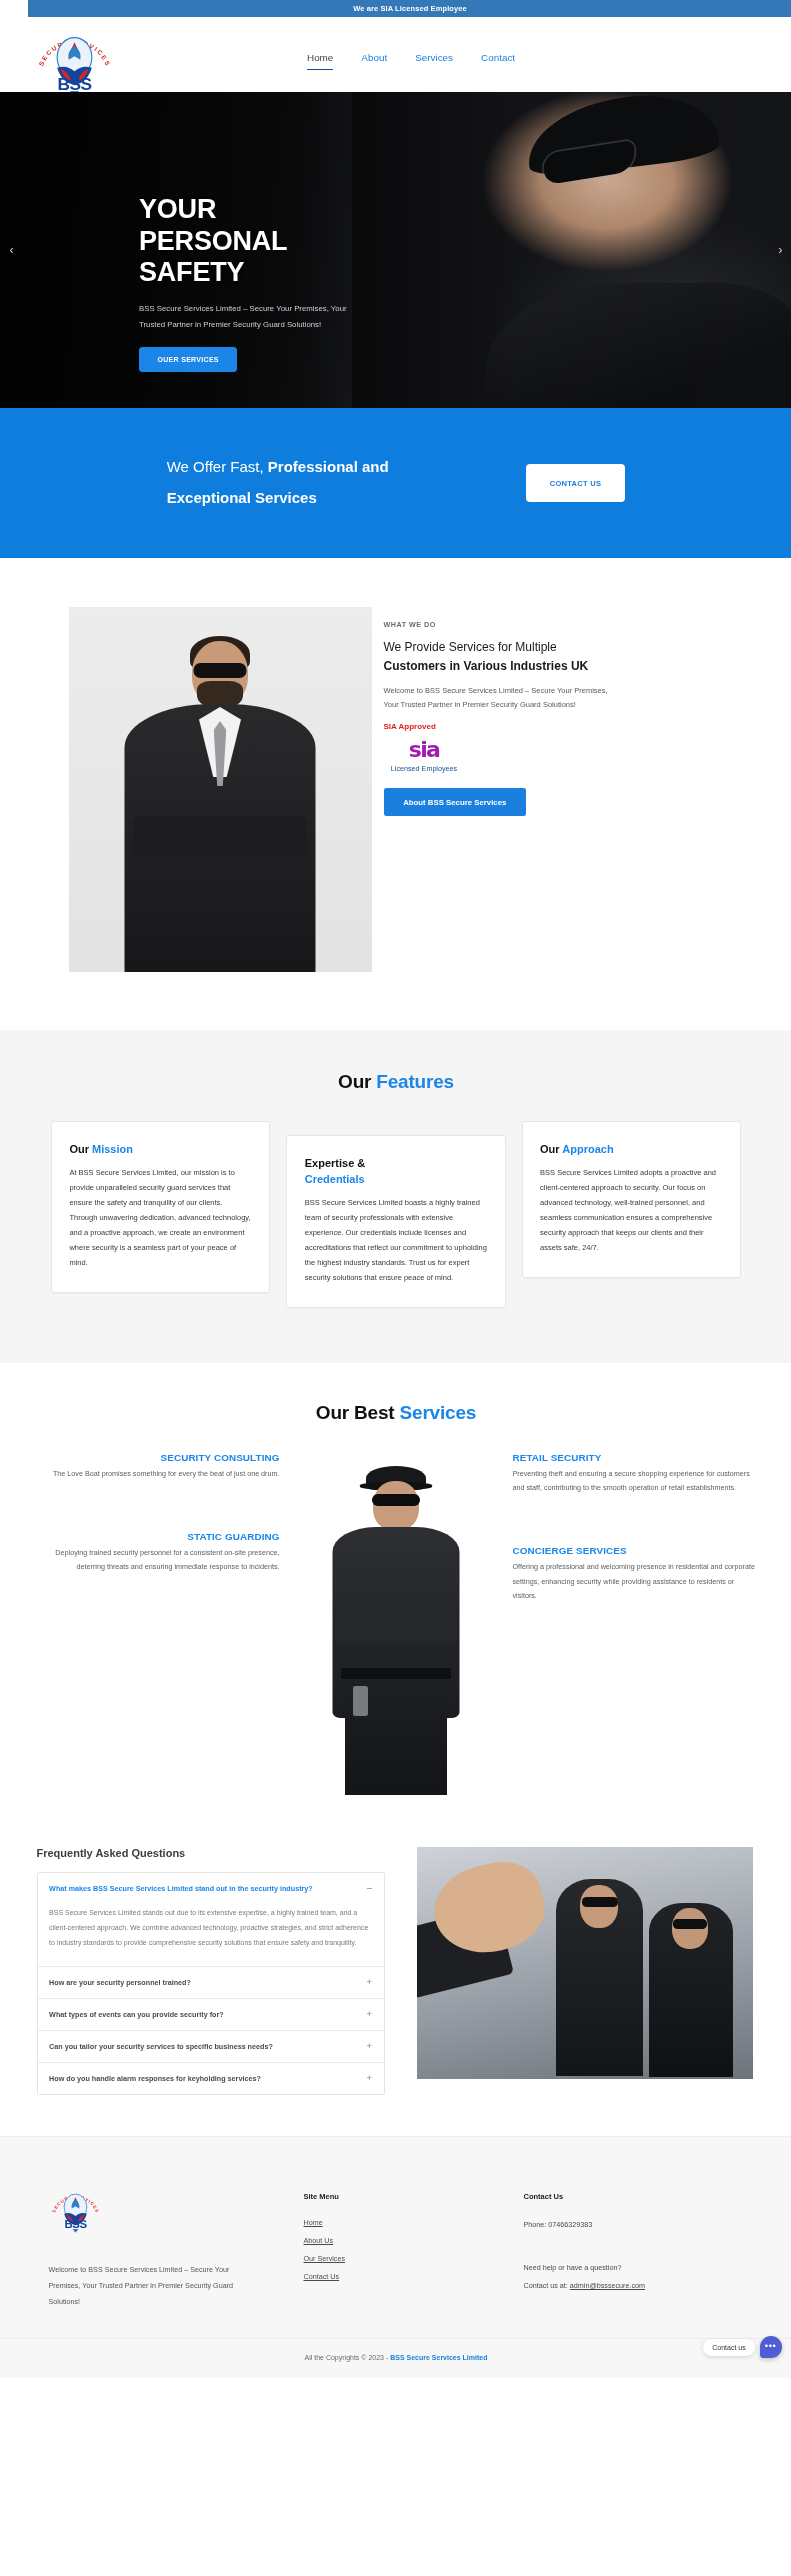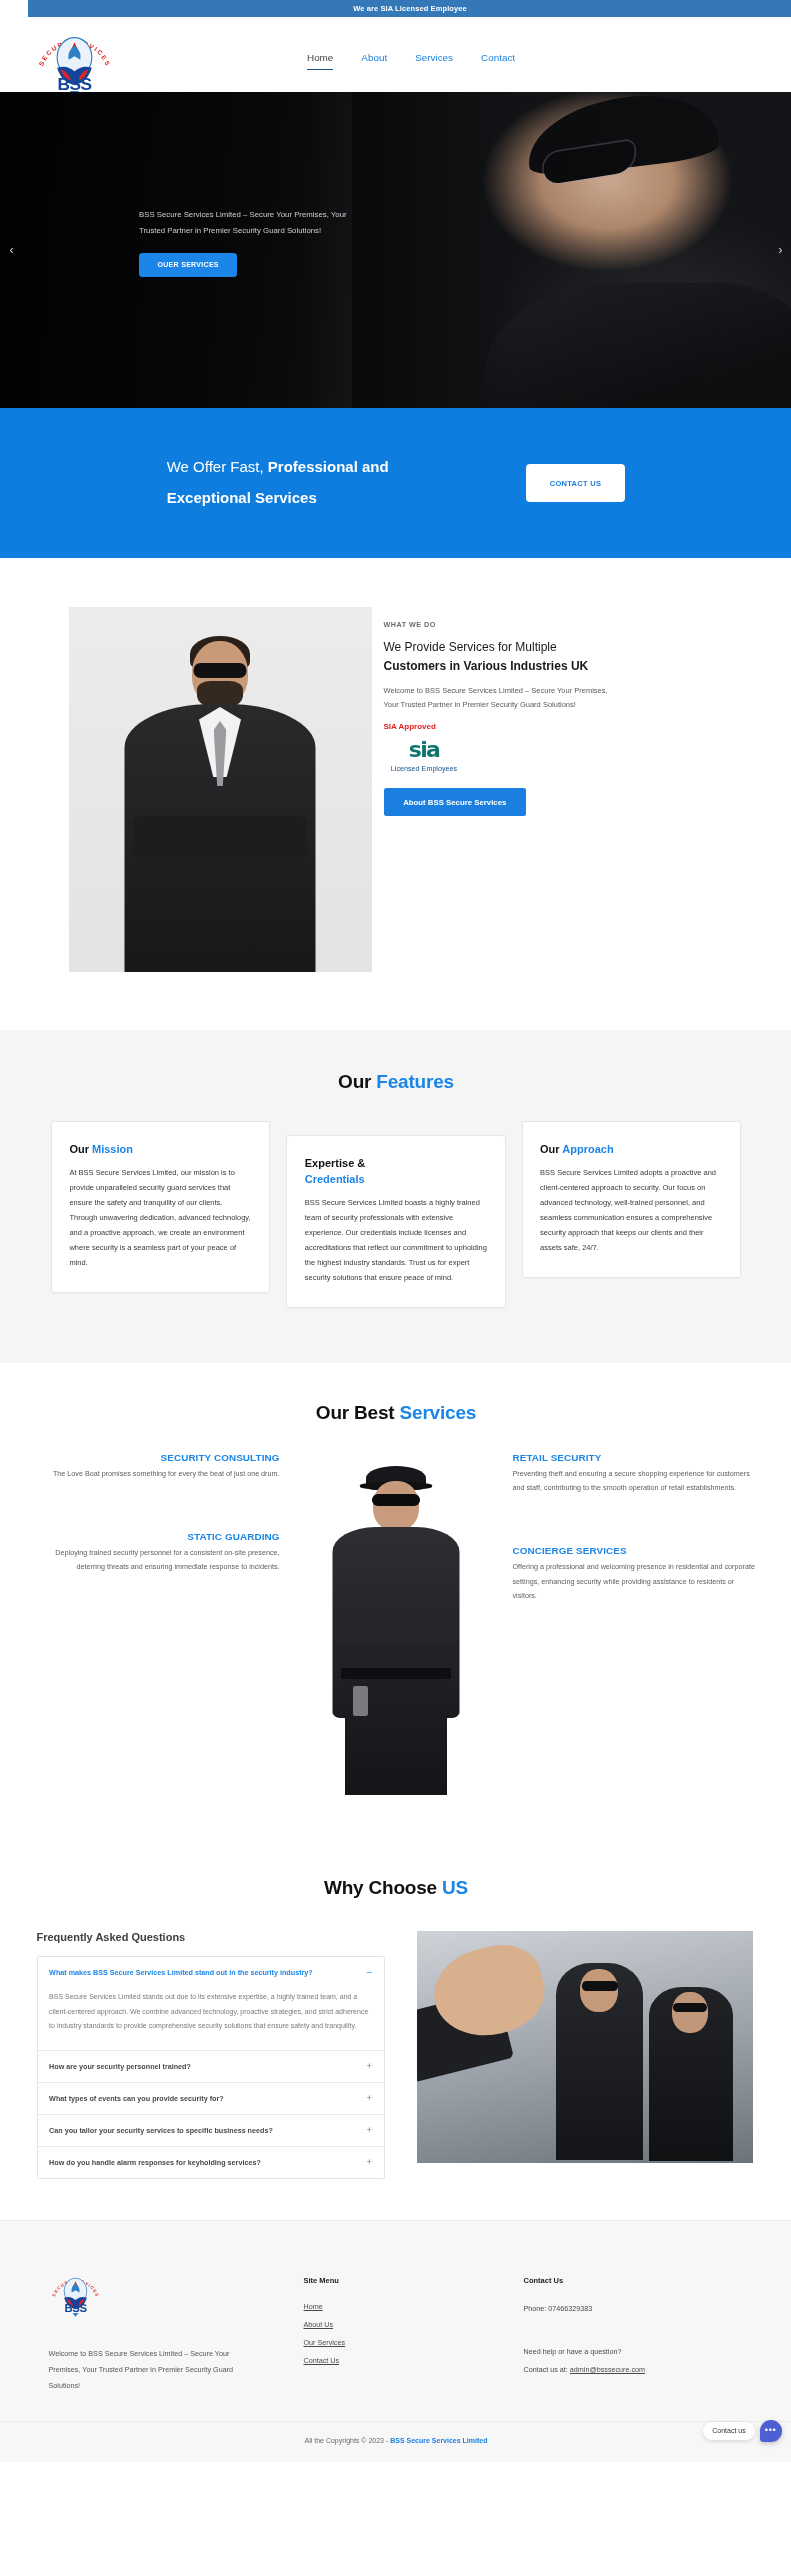--- a/index.html
+++ b/index.html
@@ -137,21 +137,21 @@
   .man-tie { position: absolute; left: 50%; top: 114px; transform: translateX(-50%); width: 12.7px; height: 65px; background: #9a9a9f; clip-path: polygon(50% 0,100% 14%,72% 100%,28% 100%,0 14%); }
   .man-arms { position: absolute; left: 50%; top: 209px; transform: translateX(-50%); width: 174px; height: 41px; background: #1d1d20; border-radius: 8px; }
 
   .wwd-body { padding-top: 12.7px; }
   .wwd-eyebrow { font-size: 7.2px; font-weight: bold; letter-spacing: 0.5px; color: #6c6c6c; }
   .wwd-h2 { margin-top: 9.3px; font-size: 12px; color: #1a1a1a; line-height: 1.55; font-weight: normal; }
   .wwd-h2 b { font-weight: bold; }
   .wwd-p { margin-top: 8.7px; font-size: 7.5px; color: #5b5b5b; line-height: 1.95; max-width: 232px; }
   .wwd-sia { margin-top: 9.3px; font-size: 8px; font-weight: bold; color: #e02020; }
   .sia-badge { margin-top: 8px; text-align: center; width: 81px; }
-  .sia-mark { font-size: 22px; font-weight: bold; color: #0f766e; letter-spacing: -1.7px; line-height: 1; font-family: "DejaVu Sans", sans-serif; }
+  .sia-mark { font-size: 22px; font-weight: bold; color: #a21caf; letter-spacing: -1.7px; line-height: 1; font-family: "DejaVu Sans", sans-serif; }
   .sia-cap { margin-top: 2.3px; font-size: 7.2px; color: #16528f; line-height: 1.35; }
   .wwd-btn {
     margin-top: 15px; background: #1b7fe0; color: #fff; border: 0; cursor: pointer;
     font-family: inherit; font-size: 7.8px; font-weight: bold;
     padding: 9.3px 19.7px; border-radius: 2.3px;
   }
 
   
   .features { background: #f5f5f5; padding: 41px 0 55px; }
   .sec-title { text-align: center; font-size: 19px; font-weight: bold; color: #111; letter-spacing: -0.2px; }
@@ -300,20 +300,25 @@
   </header>
 
   <section class="hero">
     <div class="hero-photo">
       <div class="hero-glasses"></div>
     </div>
     <div class="hero-overlay"></div>
     <div class="hero-arrow left">‹</div>
     <div class="hero-arrow right">›</div>
     <div class="hero-inner">
+      <h1 class="hero-h1">
+        <span>YOUR</span><br>
+        <span>PERSONAL</span><br>
+        <span>SAFETY</span>
+      </h1>
       <p class="hero-sub">BSS Secure Services Limited – Secure Your Premises, Your Trusted Partner in Premier Security Guard Solutions!</p>
       <button class="hero-btn">OUER SERVICES</button>
     </div>
   </section>
 
   <section class="offerband">
     <div class="offer-text">
       <span>We Offer Fast, </span><b>Professional and Exceptional Services</b>
     </div>
     <button class="offer-btn">CONTACT US</button>
@@ -407,25 +412,20 @@
           <p>Preventing theft and ensuring a secure shopping experience for customers and staff, contributing to the smooth operation of retail establishments.</p>
         </div>
         <div class="svc-item">
           <h4>CONCIERGE SERVICES</h4>
           <p>Offering a professional and welcoming presence in residential and corporate settings, enhancing security while providing assistance to residents or visitors.</p>
         </div>
       </div>
     </div>
   </section>
 
-  <section class="whychoose">
-    <h2 class="sec-title">
-      <span>Why Choose </span><span class="accent">US</span>
-    </h2>
-  </section>
 
   <section class="faqsec">
     <div class="faq-inner">
       <div class="faq-left">
         <div class="faq-title">Frequently Asked Questions</div>
         <div class="faq-list">
 
           <div class="faq-row open">
             <div class="faq-q">
               <span class="qt">What makes BSS Secure Services Limited stand out in the security industry?</span>

